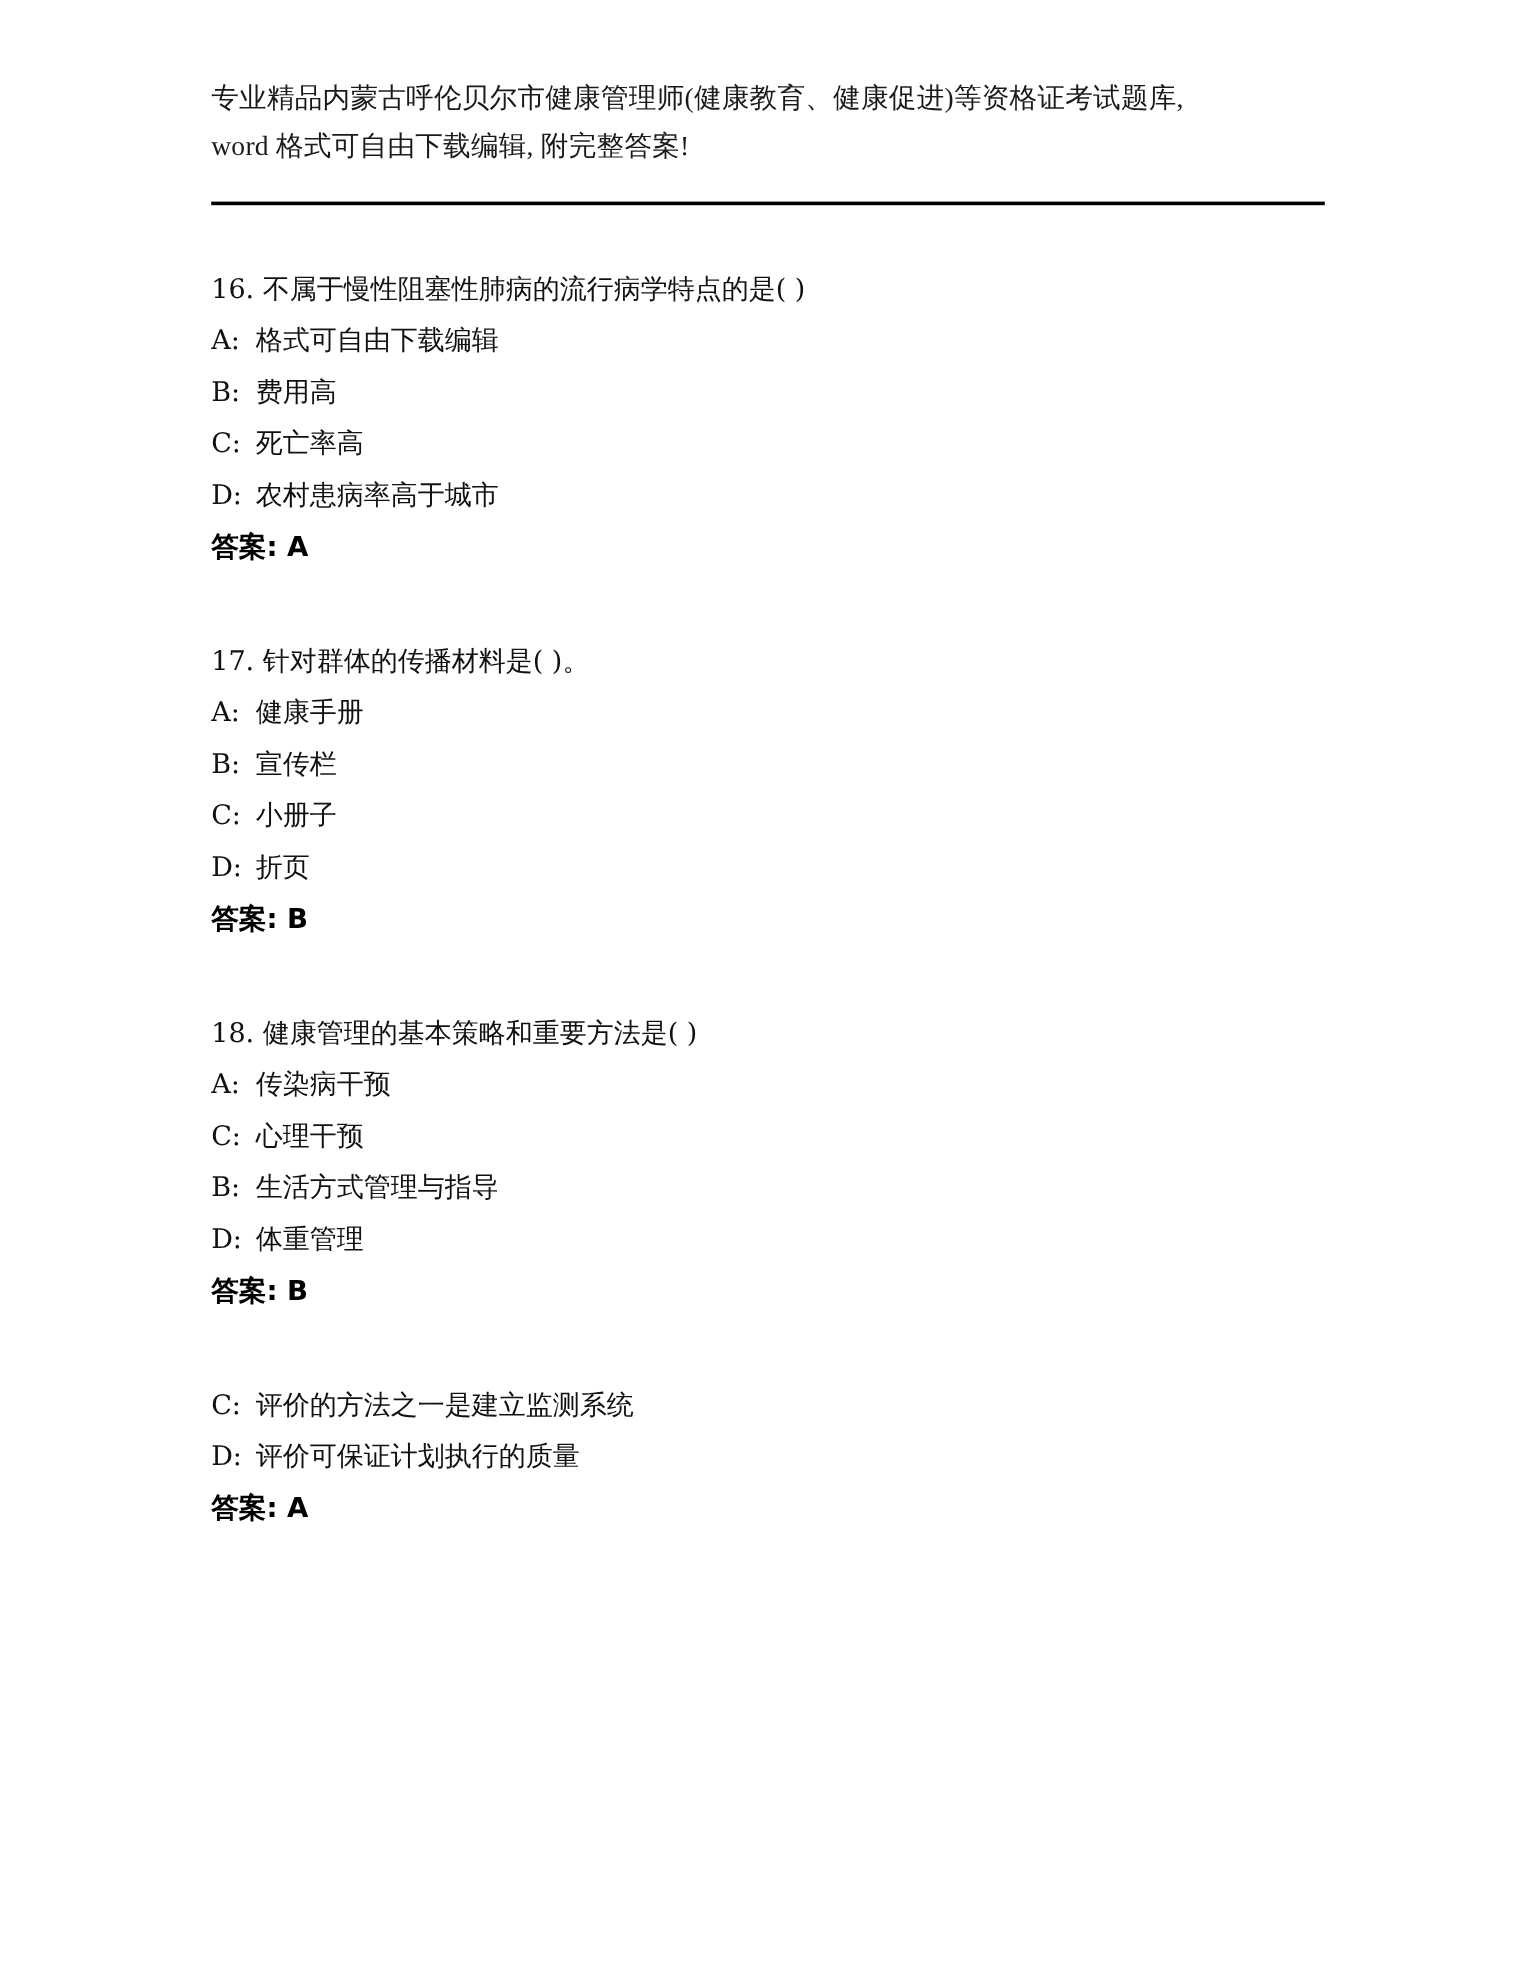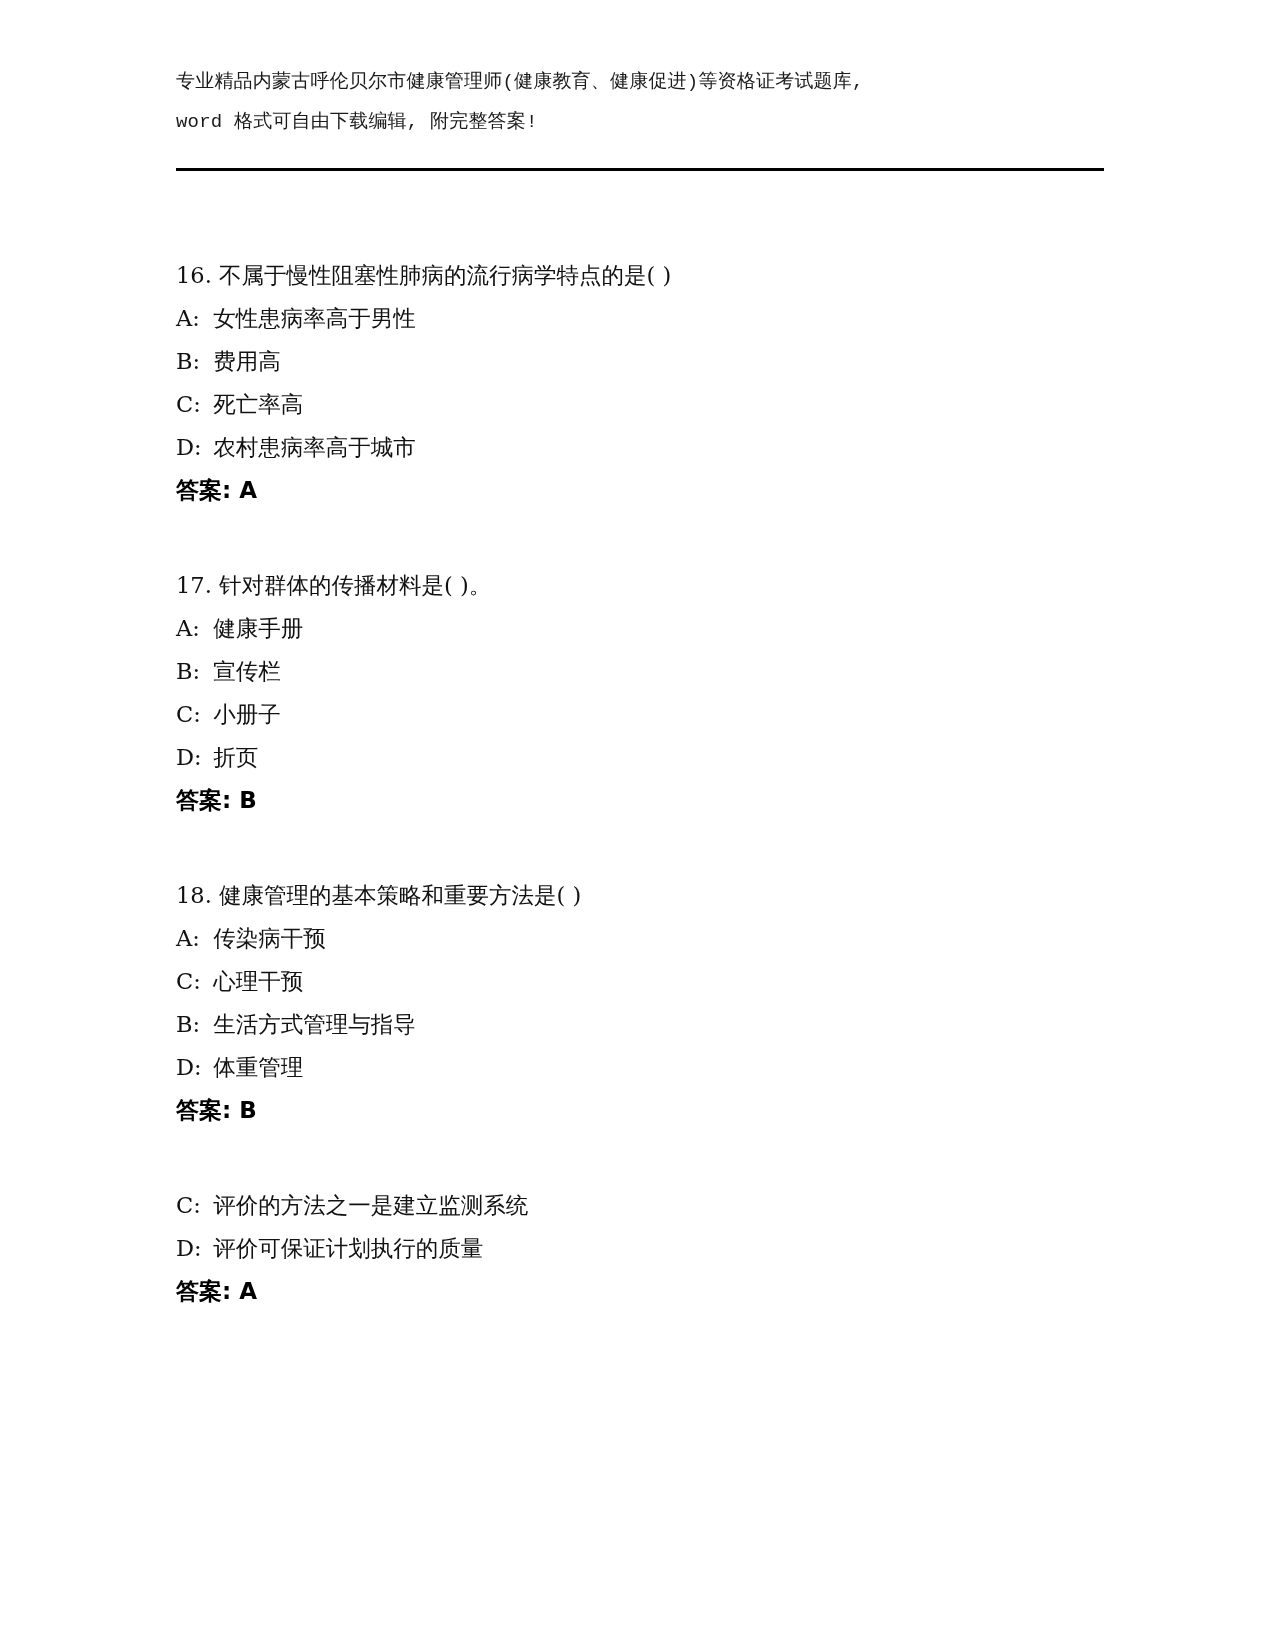--- a/index.html
+++ b/index.html
@@ -21,22 +21,22 @@
     box-sizing: border-box;
     padding: 0;
   }
   .header {
     position: absolute;
     left: 176px;
     top: 62px;
     width: 930px;
   }
   .header-line {
-    font-family: Liberation Mono, monospace;
-    font-size: 19px;
+    font-family: Liberation Serif, serif;
+    font-size: 23px;
     line-height: 40px;
     letter-spacing: 0.2px;
     color: #1a1a1a;
     white-space: nowrap;
   }
   .hrule {
     position: absolute;
     left: 176px;
     top: 168px;
     width: 928px;
@@ -53,21 +53,20 @@
   }
   .qblock {
     margin-bottom: 52px;
   }
   .qline {
     font-family: "DejaVu Serif", serif;
     font-size: 22.5px;
     line-height: 43px;
     white-space: nowrap;
     color: #111;
-    margin-top: 34px;
   }
   .qnum {
     font-family: "DejaVu Serif", serif;
   }
   .qtext {
     font-family: "DejaVu Serif", serif;
   }
   .opt {
     font-family: "DejaVu Serif", serif;
     font-size: 22.5px;
@@ -106,21 +105,21 @@
 
   <div class="content">
 
     <div class="qblock">
       <div class="qline">
         <span class="qnum">16.</span>
         <span class="qtext">不属于慢性阻塞性肺病的流行病学特点的是(        )</span>
       </div>
       <div class="opt">
         <span class="opt-key">A:</span>
-        <span>女性患病率高于男性</span>
+        <span>格式可自由下载编辑</span>
       </div>
       <div class="opt">
         <span class="opt-key">B:</span>
         <span> 费用高</span>
       </div>
       <div class="opt">
         <span class="opt-key">C:</span>
         <span>死亡率高</span>
       </div>
       <div class="opt">

